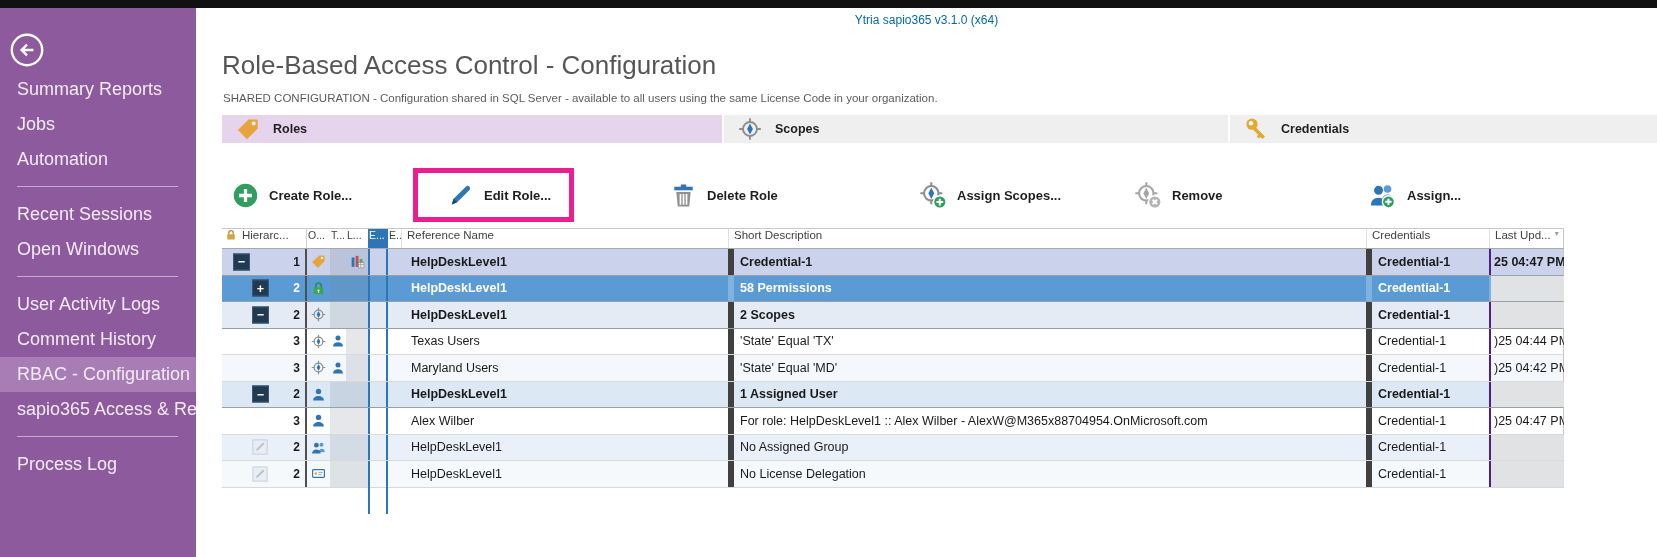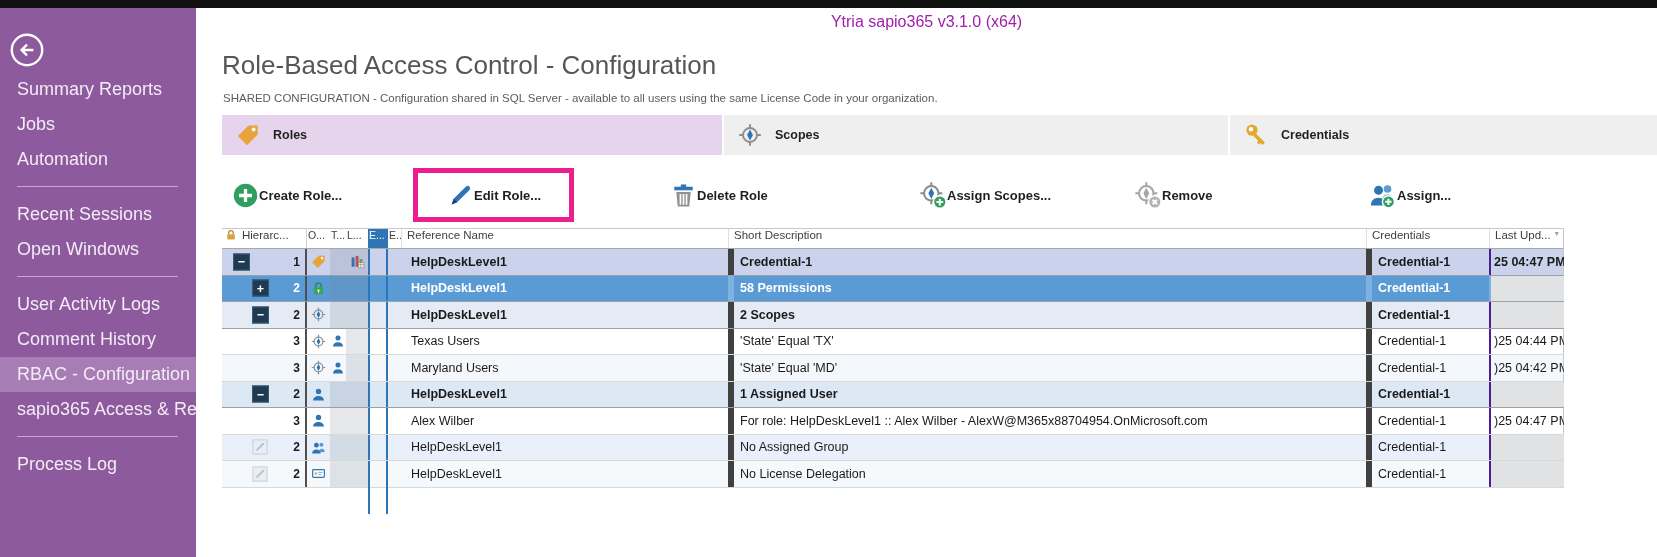--- a/index.html
+++ b/index.html
@@ -15,34 +15,34 @@
   .back { position:absolute; left:9px; top:24px; width:36px; height:36px; background:none; border:none; cursor:pointer; }
   .back svg { width:36px; height:36px; display:block; }
   #side-nav { position:absolute; top:64px; left:0; right:0; }
   .side-item { height:35px; display:flex; align-items:center; padding-left:17px;
                font-size:18px; cursor:pointer; white-space:nowrap; }
   .side-item.active { background:var(--sidebar-active,#a87cb5); }
   .side-div { border-top:1px solid rgba(255,255,255,0.5); margin:9px 18px 10px 17px; }
 
   
   .main { position:absolute; left:196px; top:8px; right:0; bottom:0; background:#fff; overflow:hidden; }
-  .titlebar { position:absolute; left:0; right:0; top:5px; text-align:center; font-size:16px; color:#a21caf; }
+  .titlebar { position:absolute; left:0; right:0; top:5px; text-align:center; font-size:12px; color:#0369a1; }
   .page-title { position:absolute; left:26px; top:42px; font-size:26px; font-weight:400; color:#565656; }
   .page-sub { position:absolute; left:27px; top:84px; font-size:11.5px; color:#5c5c5c; }
 
   
-  .tab { position:absolute; top:107px; height:40px; display:flex; align-items:center; gap:13px;
+  .tab { position:absolute; top:107px; height:28px; display:flex; align-items:center; gap:13px;
          padding-left:14px; font-weight:700; font-size:12.5px; color:#1f1f1f; cursor:pointer; }
   .tab .icn { width:24px; height:24px; flex:none; }
   .tab-roles { left:26px; width:500px; background:var(--tab-active-bg,#e6d4ec); }
   .tab-scopes { left:528px; width:504px; background:var(--tab-inactive-bg,#efefef); }
   .tab-credentials { left:1034px; width:427px; background:var(--tab-inactive-bg,#efefef); }
 
   
-  .tool { position:absolute; top:172px; height:30px; display:flex; align-items:center; gap:0;
+  .tool { position:absolute; top:172px; height:30px; display:flex; align-items:center; gap:10px;
           font-weight:700; font-size:13px; color:#1f1f1f; cursor:pointer; white-space:nowrap; }
   .tool .icn { width:27px; height:27px; flex:none; }
   .tb-create-role { left:36px; }
   .tb-edit-role { left:217px; top:160px; height:54px; width:161px;
                   border:5px solid var(--highlight-pink,#ec1d8f); padding-left:29px; }
   .tb-delete-role { left:474px; }
   .tb-assign-scopes { left:724px; }
   .tb-remove-scope { left:939px; }
   .tb-assign-user { left:1174px; }
 

